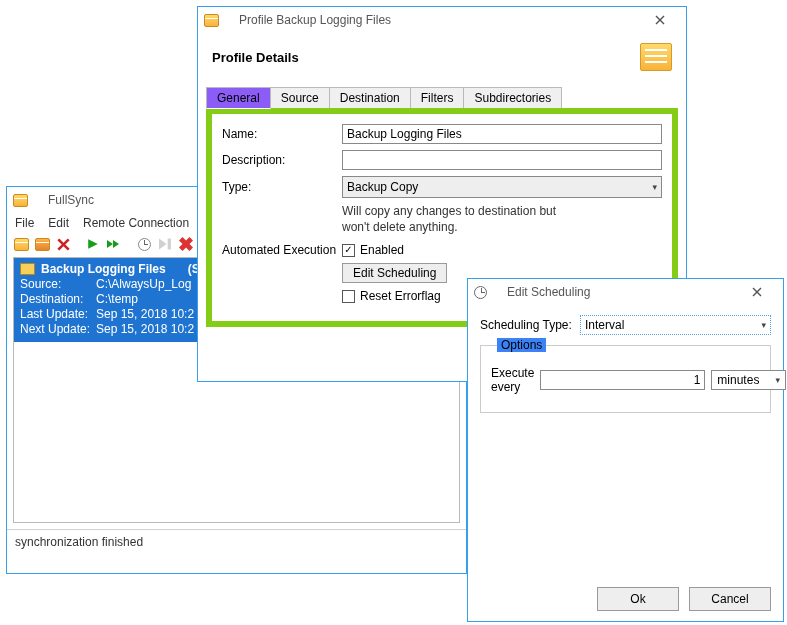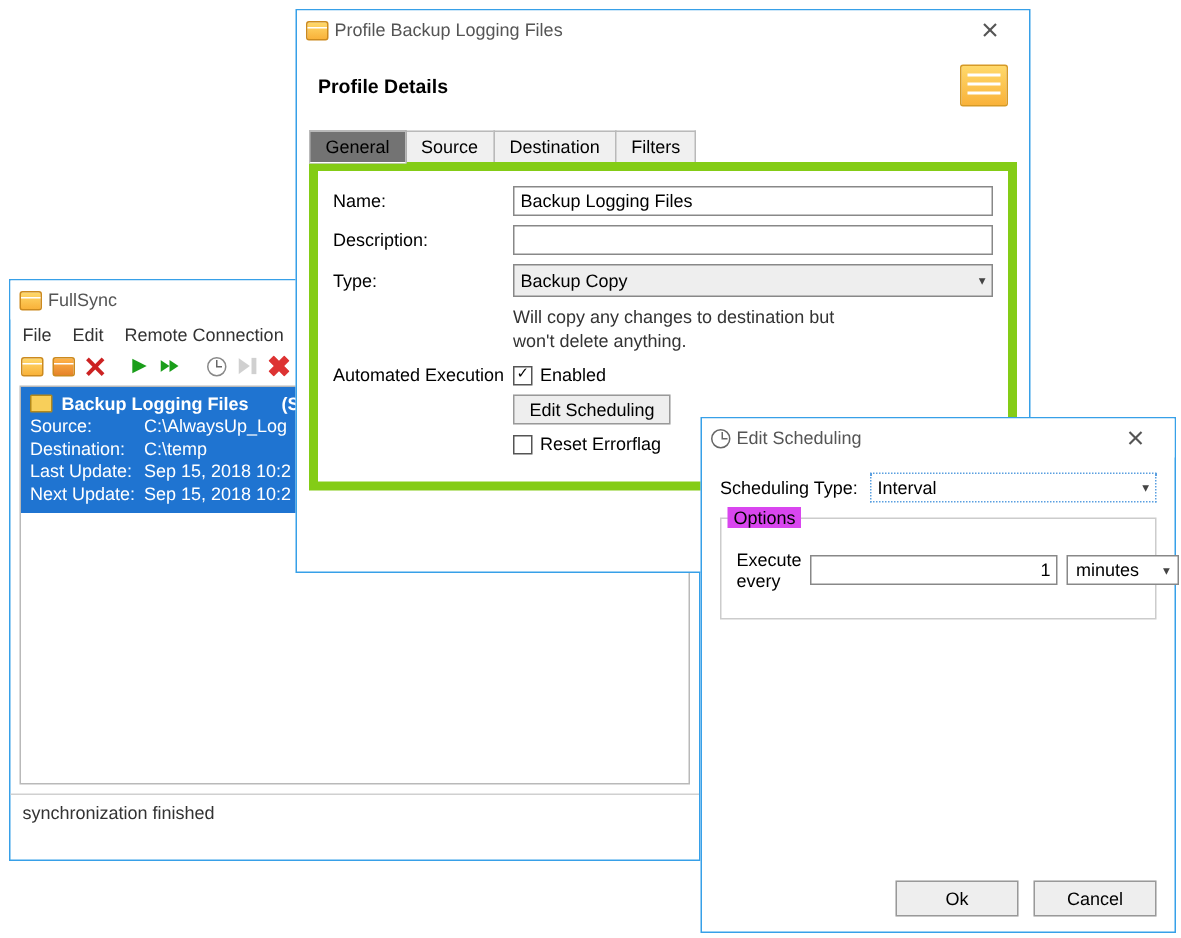--- a/index.html
+++ b/index.html
@@ -22,21 +22,21 @@
     height: 26px;
     display: flex;
     align-items: center;
     padding: 0 6px;
     background: #fff;
   }
   .titlebar .title-text {
     flex: 1;
     color: #555;
     font-size: 12px;
-    padding-left: 4px;
+    padding-left: 20px;
   }
   .close-x {
     width: 40px; height: 22px;
     display:flex; align-items:center; justify-content:center;
     color:#777; cursor:pointer;
   }
   .close-x svg { width:10px; height:10px; stroke:#555; stroke-width:1.4; }
 
   
   #main-window { left:6px; top:186px; width:461px; height:388px; }
@@ -102,21 +102,21 @@
   }
   .tab {
     border:1px solid #b9b9b9;
     border-bottom:none;
     padding:3px 10px;
     background:#f0f0f0;
     margin-right:-1px;
     position:relative;
     cursor:default;
   }
-  .tab.active { background:#737373; z-index:2; border-bottom:1px solid #fff; }
+  .tab.active { background:#8b5cf6; z-index:2; border-bottom:1px solid #fff; }
   .tab-panel {
     border:6px solid #84cc16;
     margin:0 8px 10px 8px;
     padding:10px 10px 12px 10px;
     position:relative; top:-1px;
   }
   .form-row { display:flex; align-items:center; margin-bottom:6px; }
   .form-row .label { width:120px; }
   .txt {
     flex:1; height:20px;
@@ -145,22 +145,22 @@
   
   #sched-dialog { left:467px; top:278px; width:317px; height:344px; }
   .sched-body { padding:10px 12px; }
   .fieldset {
     border:1px solid #ccc;
     margin-top:10px;
     padding:20px 10px 12px 10px;
     position:relative;
   }
   .fieldset .legend {
-    position:absolute; top:-8px; left:4px;
-    background:#d946ef; padding:0 4px;
+    position:absolute; top:-8px; left:16px;
+    background:#3b82f6; padding:0 4px;
   }
   .num-input {
     flex:1; height:20px; border:1px solid #888;
     text-align:right; padding:1px 4px;
     font-family:inherit; font-size:12px;
   }
   .sched-buttons {
     position:absolute; right:12px; bottom:10px;
     display:flex; gap:10px;
   }
@@ -300,20 +300,21 @@
     <span class="pd-title">Profile Details</span>
     <span class="pd-notes-icon">
         <span class="l"></span>
       </span>
   </div>
   <div class="tabs-row">
     <div class="tab active">General</div>
     <div class="tab">Source</div>
     <div class="tab">Destination</div>
     <div class="tab">Filters</div>
+    <div class="tab">Subdirectories</div>
   </div>
   <div class="tab-panel">
     <div class="form-row">
       <span class="label">Name:</span>
       <input class="txt" value="Backup Logging Files" style="">
     </div>
     <div class="form-row">
       <span class="label">Description:</span>
       <input class="txt" value="" style="">
     </div>

